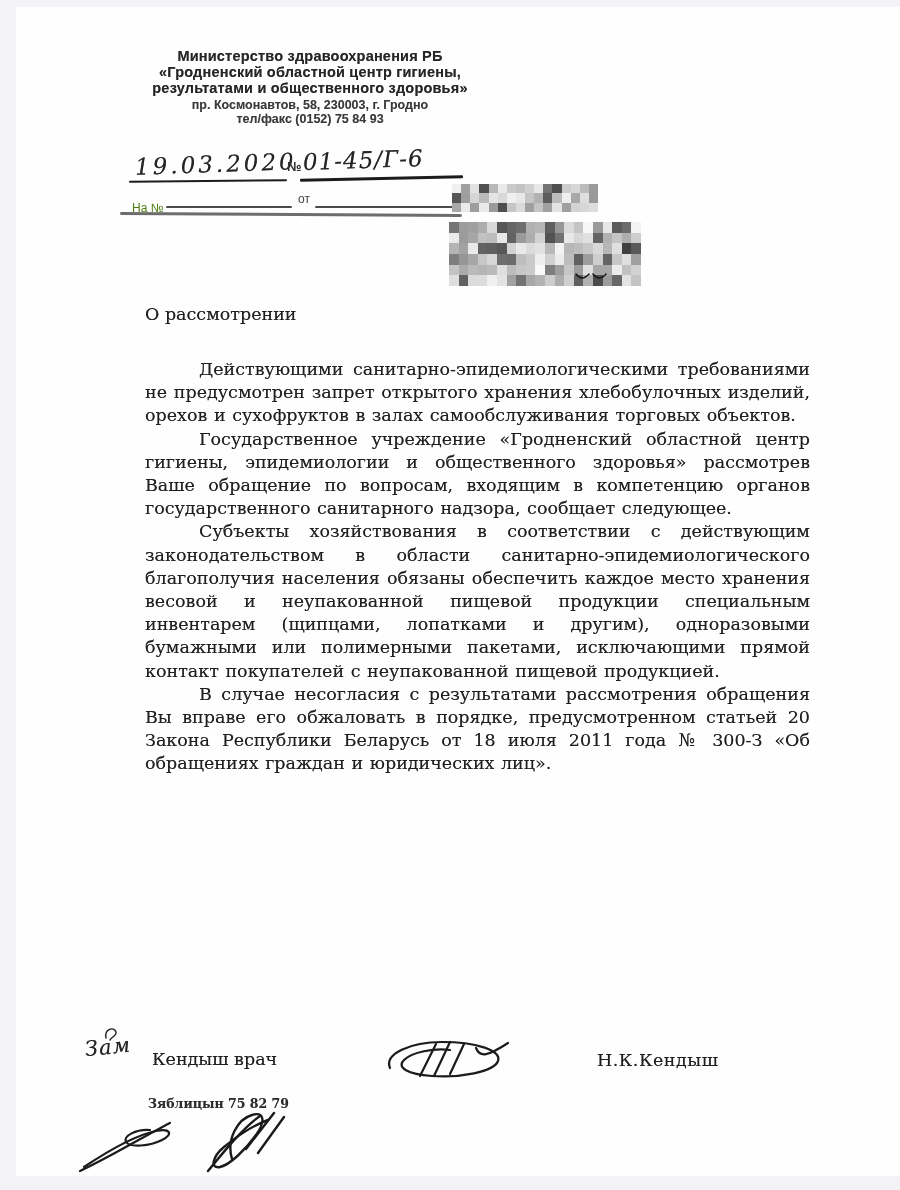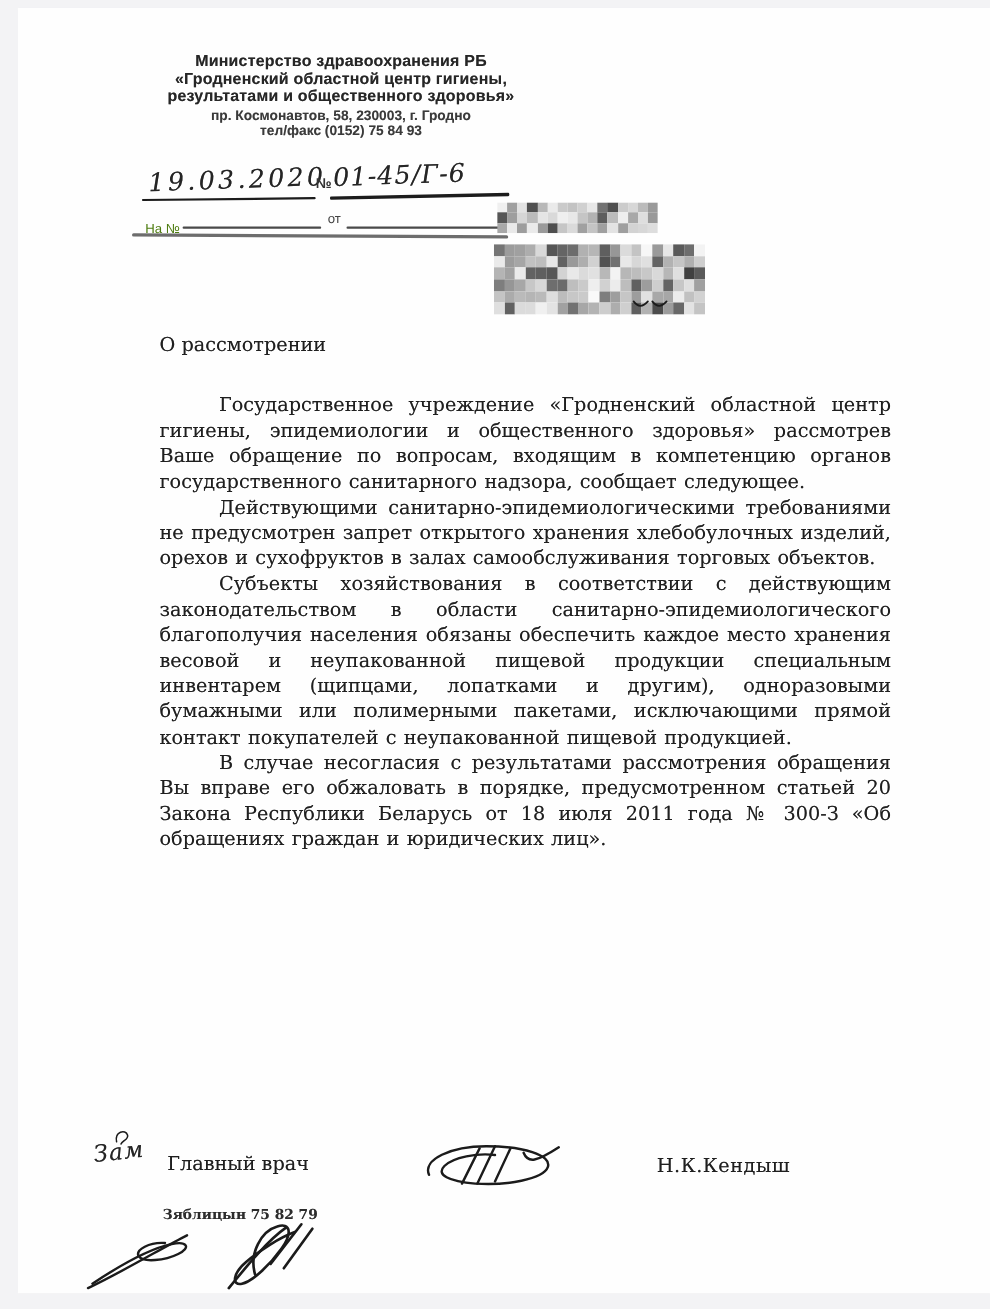--- a/index.html
+++ b/index.html
@@ -265,31 +265,31 @@
       <div style="background: rgb(227, 227, 227);"></div>
       <div style="background: rgb(196, 196, 196);"></div>
     </div>
   <svg class="abs stroke" style="left:556px;top:260px;" width="60" height="20" viewBox="0 0 60 20">
     <path d="M4,7 Q10,15 17,7 M21,7 Q27,15 34,7" stroke-width="1.6"></path>
   </svg>
 
   <div class="abs subject">О рассмотрении</div>
 
   <div class="abs body-text">
+      <p>Действующими санитарно-эпидемиологическими требованиями не предусмотрен запрет открытого хранения хлебобулочных изделий, орехов и сухофруктов в залах самообслуживания торговых объектов.</p>
       <p>Государственное учреждение «Гродненский областной центр гигиены, эпидемиологии и общественного здоровья» рассмотрев Ваше обращение по вопросам, входящим в компетенцию органов государственного санитарного надзора, сообщает следующее.</p>
-      <p>Действующими санитарно-эпидемиологическими требованиями не предусмотрен запрет открытого хранения хлебобулочных изделий, орехов и сухофруктов в залах самообслуживания торговых объектов.</p>
       <p>Субъекты хозяйствования в соответствии с действующим законодательством в области санитарно-эпидемиологического благополучия населения обязаны обеспечить каждое место хранения весовой и неупакованной пищевой продукции специальным инвентарем (щипцами, лопатками и другим), одноразовыми бумажными или полимерными пакетами, исключающими прямой контакт покупателей с неупакованной пищевой продукцией.</p>
       <p>В случае несогласия с результатами рассмотрения обращения Вы вправе его обжаловать в порядке, предусмотренном статьей 20 Закона Республики Беларусь от 18 июля 2011 года № 300-З «Об обращениях граждан и юридических лиц».</p>
     </div>
 
   <span class="abs hw hw-zam">Зам</span>
   <svg class="abs stroke" style="left:86px;top:1018px;" width="18" height="18" viewBox="0 0 18 18">
     <path d="M4,13 C2,4 12,1 14,7 C15,11 9,12 8,15" stroke-width="1.4"></path>
   </svg>
-  <span class="abs sig-title">Главный врач</span>
+  <span class="abs sig-title">Кендыш врач</span>
   <svg class="abs stroke" style="left:364px;top:1027px;" width="140" height="54" viewBox="0 0 140 54">
     <path d="M10,34 C4,20 30,8 62,8 C95,8 122,16 118,27 C114,38 80,44 52,42 C28,40 16,34 24,26 C32,18 54,14 70,16" stroke-width="2.2"></path>
     <path d="M56,10 L40,42 M70,8 L54,42 M84,10 L70,40" stroke-width="2.2"></path>
     <path d="M96,14 C100,24 108,22 128,9" stroke-width="2.2"></path>
   </svg>
   <span class="abs sig-name">Н.К.Кендыш</span>
 
   <div class="abs executor">Зяблицын 75 82 79</div>
 
   <svg class="abs stroke" style="left:60px;top:1100px;" width="260" height="76" viewBox="0 0 260 76">

